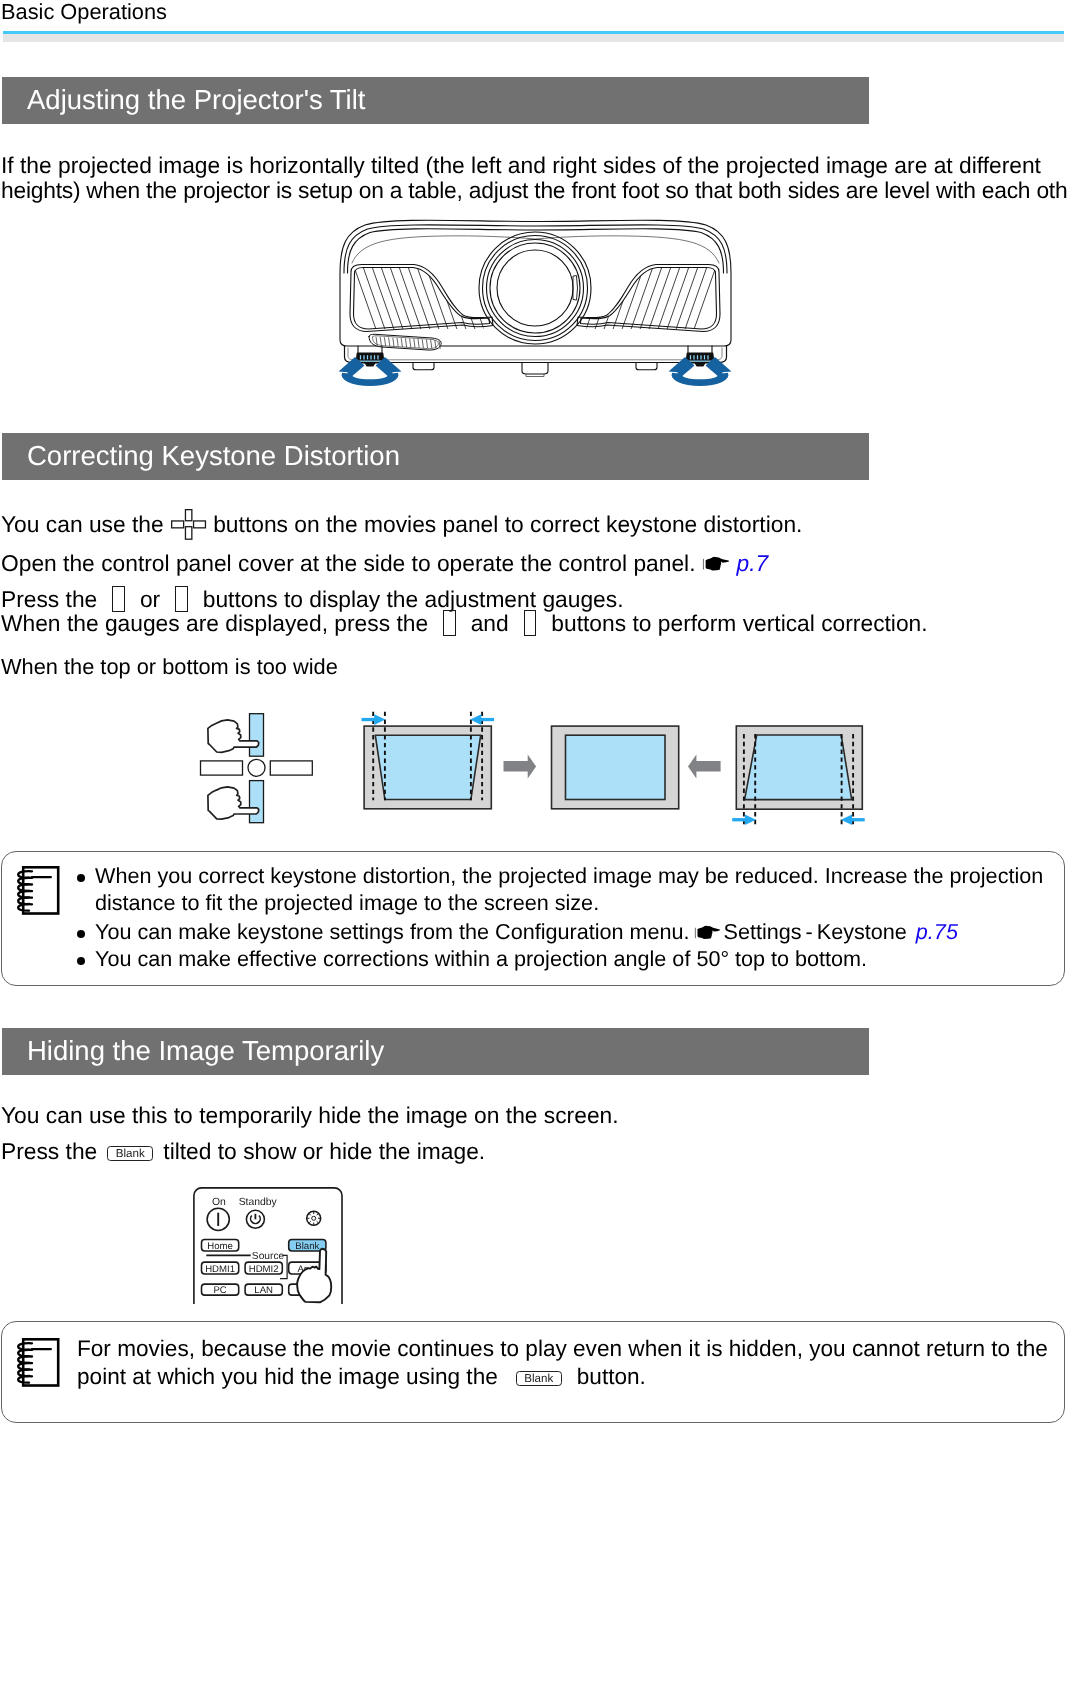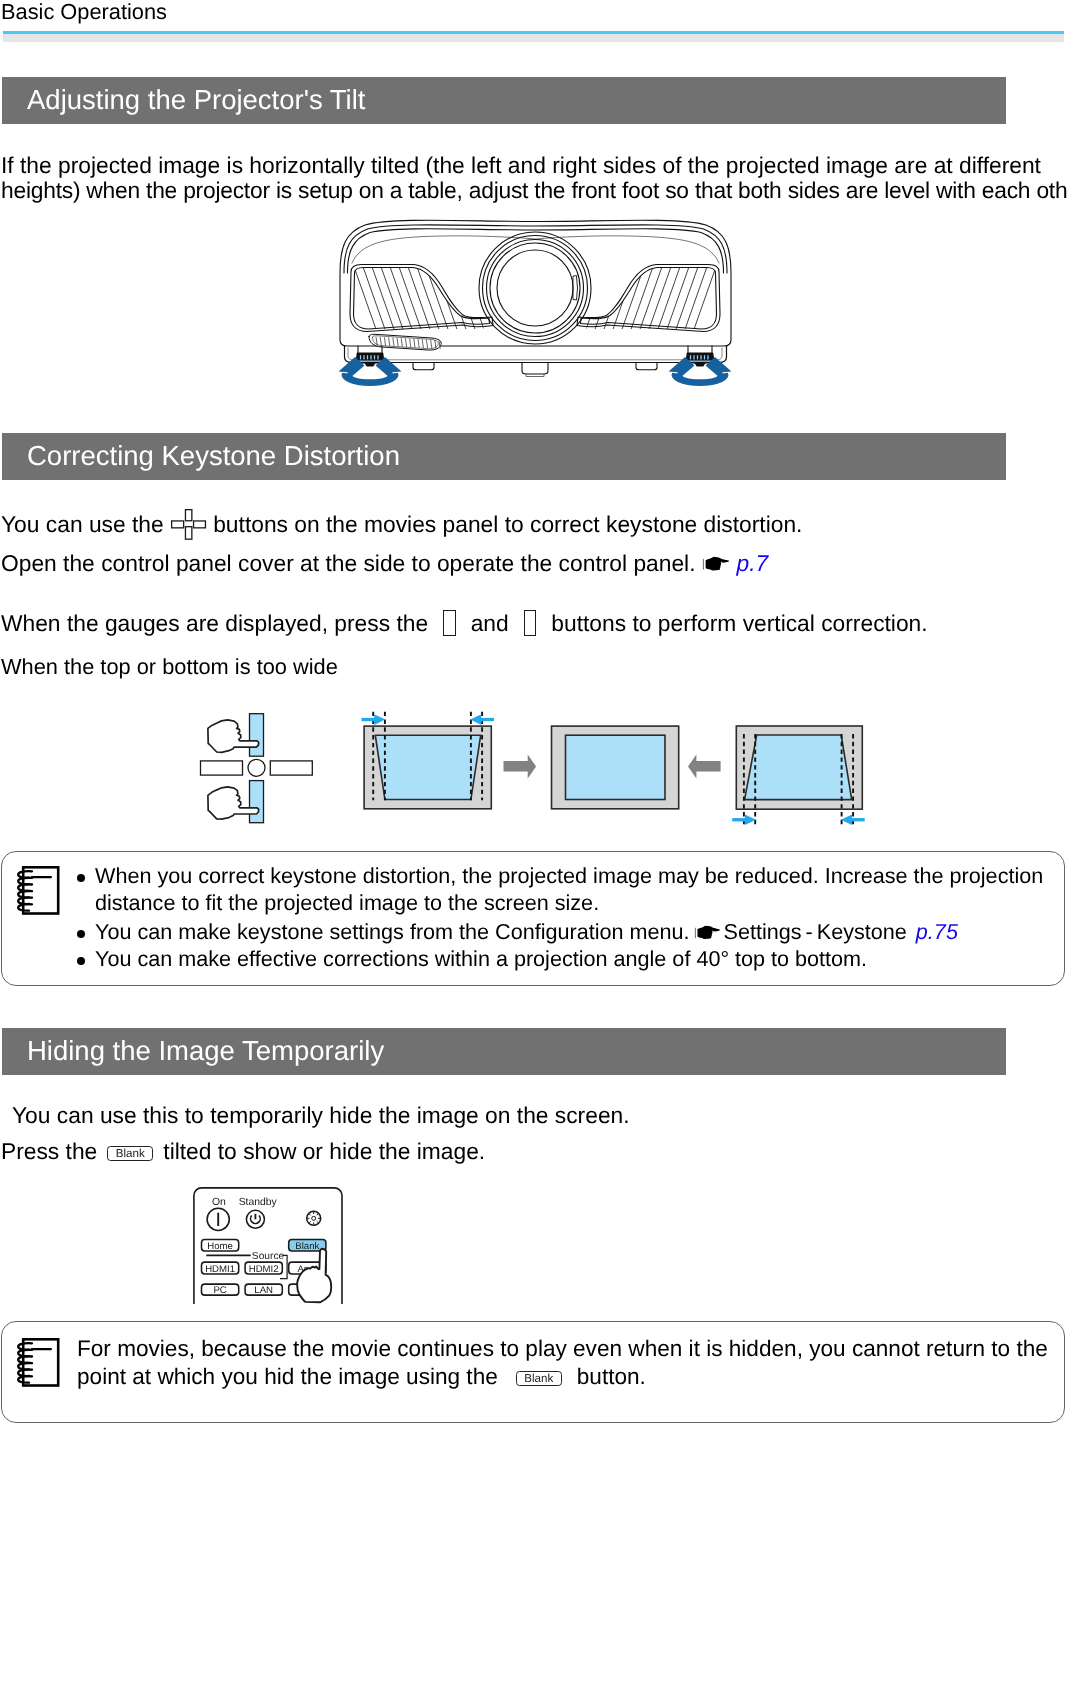--- a/index.html
+++ b/index.html
@@ -4,21 +4,21 @@
 <style>
   html,body{margin:0;padding:0;background:#fff;}
   body{width:1067px;height:1686px;font-family:"Liberation Sans",sans-serif;color:#000;
        -webkit-font-smoothing:antialiased;text-rendering:geometricPrecision;}
   .page{position:relative;width:1067px;height:1686px;overflow:hidden;background:#fff;}
 
   .running-head{position:absolute;left:1px;top:-1px;font-size:21.8px;}
   .rule-cyan{position:absolute;left:3px;top:31px;width:1061px;height:3px;background:#47c8fa;}
   .rule-gray{position:absolute;left:3px;top:34px;width:1061px;height:8px;background:#e5e5e5;}
 
-  .sec-bar{position:absolute;left:2px;width:1004px;height:47px;background:#717171;}
+  .sec-bar{position:absolute;left:2px;width:867px;height:47px;background:#717171;}
   .sec-bar .t{position:absolute;left:25px;top:7px;font-size:27.5px;color:#fff;font-weight:400;letter-spacing:0px;}
 
   .ln{position:absolute;font-size:22.8px;white-space:nowrap;letter-spacing:0px;}
   .bold{font-weight:normal;}
   .icon-wrap{display:inline-block;vertical-align:-8px;}
   .icon-wrap svg{display:inline-block;}
   .hand{display:inline-block;vertical-align:-1px;margin:0 7px 0 6px;}
   .boxg{display:inline-block;width:12.6px;height:26px;border:1.3px solid #1a1a1a;box-sizing:border-box;
         vertical-align:-5px;margin:0 15px;}
   .icon-wrap{margin:0 6.5px 0 7px;}
@@ -213,20 +213,23 @@
         </svg></span><span>buttons on the movies panel to correct keystone distortion.</span>
   </div>
 
   <div class="ln" style="left:1px;top:550px">
     <span>Open the control panel cover at the side to operate the control panel.</span><span class="hand"><svg width="28" height="17" viewBox="0 0 28 17">
           <path d="M3.6 5.25 L5.7 4.35 L8.4 3.45 L11.7 1.8 L16.8 2.4 L19.8 3.9 L22.8 4.65 L26.7 5.55 L27.0 6.45 L24.0 7.35 L20.7 7.65 L18.9 6.6 L19.2 8.7 L18.6 10.2 L18.4 12.0 L18.0 13.2 L17.7 14.7 L14.7 15.3 L10.2 15.45 L8.4 14.4 L4.5 13.8 L3.6 12.6 Z" fill="#000"></path>
           <path d="M2.0 3.8 L1.45 4.3 L1.35 9.2 L1.45 14.1 L2.2 14.7" fill="none" stroke="#000" stroke-width="0.6"></path>
         </svg></span><span class="link">p.7</span>
   </div>
 
+  <div class="ln" style="left:1px;top:586px">
+    <span>Press the</span><span class="boxg"></span><span>or</span><span class="boxg"></span><span>buttons to display the adjustment gauges.</span>
+  </div>
 
   <div class="ln" style="left:1px;top:610px">
     <span>When the gauges are displayed, press the</span><span class="boxg"></span><span>and</span><span class="boxg"></span><span>buttons to perform vertical correction.</span>
   </div>
 
   <div class="ln bold" style="left:1px;top:654px;font-size:21.8px">When the top or bottom is too wide</div>
 
   <svg class="abs" style="left:190px;top:700px" width="690" height="140" viewBox="0 0 690 140">
 
     <g>
@@ -304,27 +307,27 @@
   <div class="bullet" style="left:76.5px;top:929.5px"></div>
   <div class="bullet" style="left:76.5px;top:956.5px"></div>
   <div class="ln nt" style="left:95px;top:863px">When you correct keystone distortion, the projected image may be reduced. Increase the projection</div>
   <div class="ln nt" style="left:95px;top:890px">distance to fit the projected image to the screen size.</div>
   <div class="ln nt" style="left:95px;top:919px">
     <span>You can make keystone settings from the Configuration menu.</span><span class="hand sm"><svg width="27" height="16.5" viewBox="0 0 28 17">
           <path d="M3.6 5.25 L5.7 4.35 L8.4 3.45 L11.7 1.8 L16.8 2.4 L19.8 3.9 L22.8 4.65 L26.7 5.55 L27.0 6.45 L24.0 7.35 L20.7 7.65 L18.9 6.6 L19.2 8.7 L18.6 10.2 L18.4 12.0 L18.0 13.2 L17.7 14.7 L14.7 15.3 L10.2 15.45 L8.4 14.4 L4.5 13.8 L3.6 12.6 Z" fill="#000"></path>
           <path d="M2.0 3.8 L1.45 4.3 L1.35 9.2 L1.45 14.1 L2.2 14.7" fill="none" stroke="#000" stroke-width="0.6"></path>
         </svg></span><span class="bold">Settings</span><span class="dash">-</span><span class="bold">Keystone</span><span class="link pl">p.75</span>
   </div>
-  <div class="ln nt" style="left:95px;top:946px">You can make effective corrections within a projection angle of 40° top to bottom.</div>
+  <div class="ln nt" style="left:95px;top:946px">You can make effective corrections within a projection angle of 50° top to bottom.</div>
 
   <div class="sec-bar" style="top:1028px">
     <span class="t">Hiding the Image Temporarily</span>
   </div>
 
-  <div class="ln" style="left:12px;top:1102px">You can use this to temporarily hide the image on the screen.</div>
+  <div class="ln" style="left:1px;top:1102px">You can use this to temporarily hide the image on the screen.</div>
   <div class="ln" style="left:1px;top:1138px">
     <span>Press the</span><span class="blankbtn"><span>Blank</span></span><span>tilted to show or hide the image.</span>
   </div>
 
   <svg class="abs" style="left:193.0px;top:1187.0px" width="152" height="118" viewBox="0 0 152 118">
     <g fill="none" stroke="#1a1a1a" stroke-width="1.6" stroke-linejoin="round">
       <path d="M0.9 117 L0.9 8.5 C0.9 4.2 4.3 0.9 8.6 0.9 L141.3 0.9 C145.6 0.9 149 4.2 149 8.5 L149 117"></path>
     </g>
     <g font-family="Liberation Sans, sans-serif" fill="#1a1a1a" font-size="10.4">
       <text x="18.9" y="18.3">On</text>

